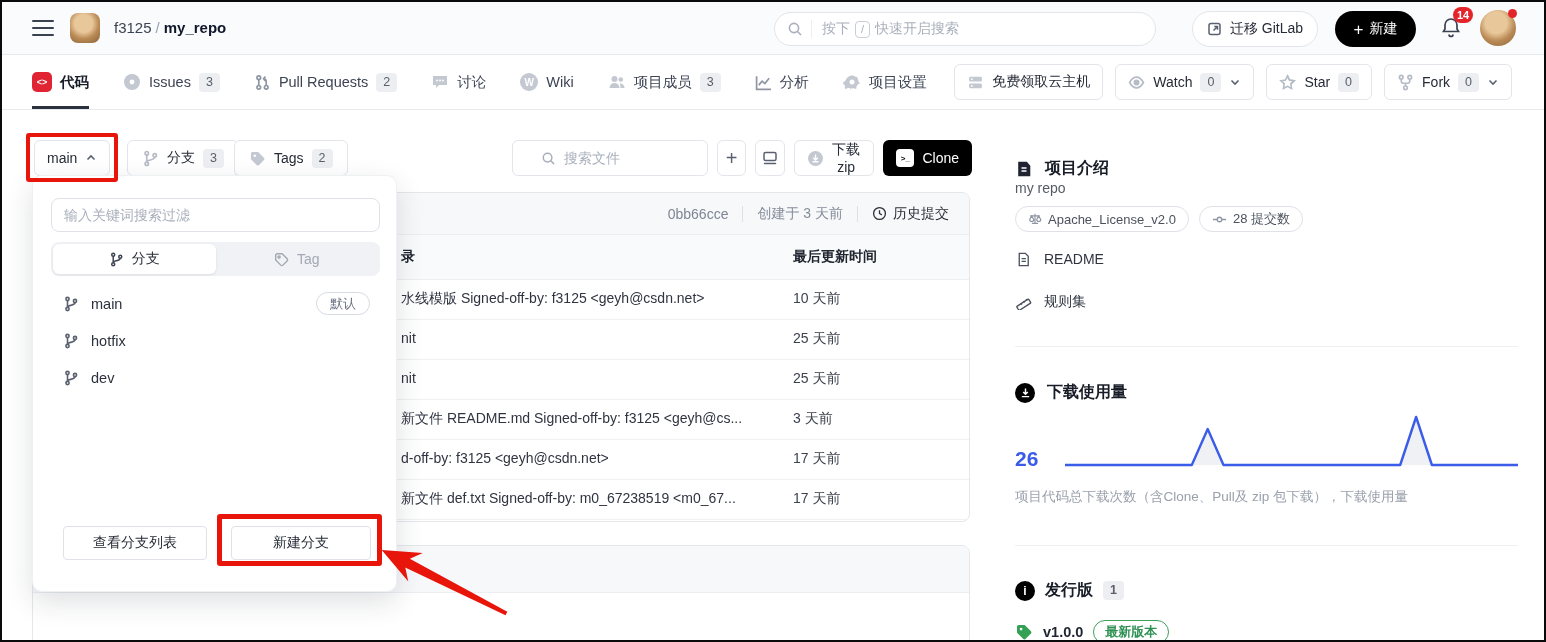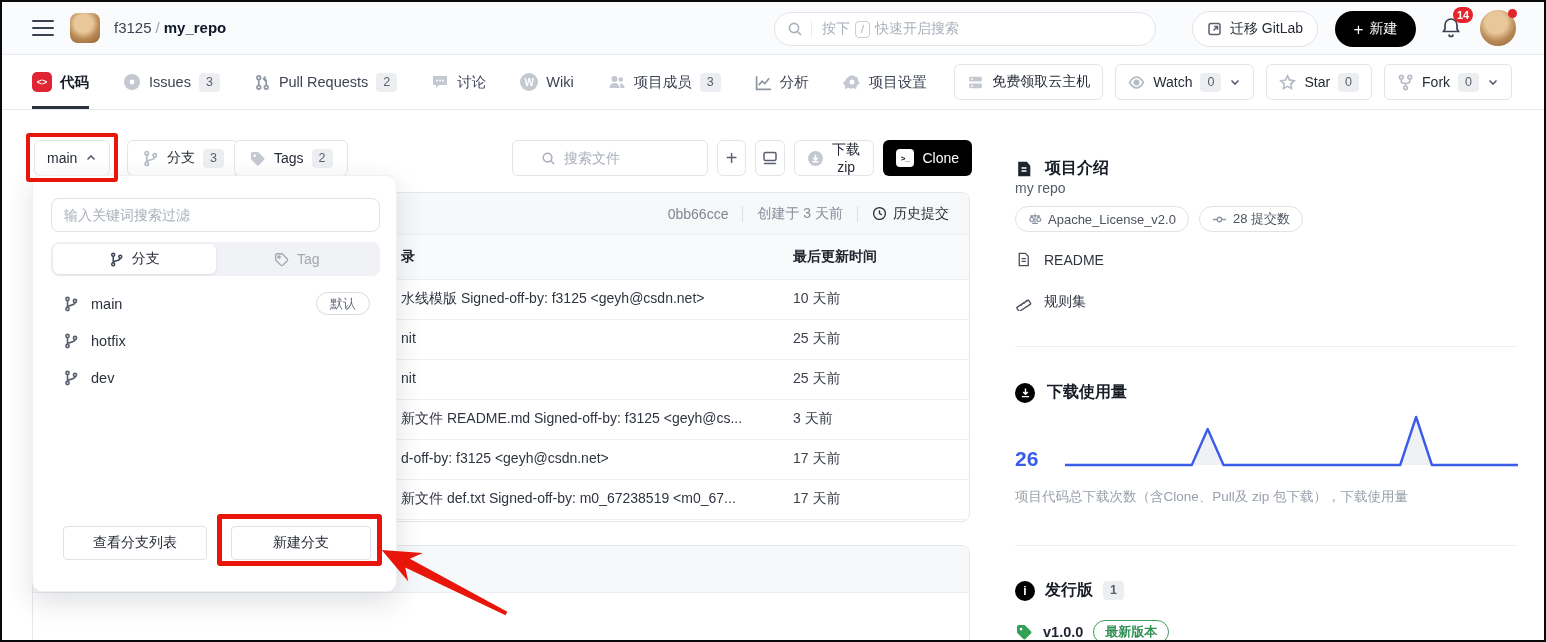--- a/index.html
+++ b/index.html
@@ -71,21 +71,21 @@
 
   
   .card2 { position:absolute; left:30px; top:543px; width:938px; height:99px; border:1px solid #e5e7eb; border-radius:8px 8px 0 0; background:#fff; overflow:hidden; z-index:1; }
   .card2 .band { height:47px; background:#f7f8fa; border-bottom:1px solid #eceef2; }
 
   
   .side { position:absolute; left:1013px; top:108px; width:503px; }
   .side-h { display:flex; align-items:center; gap:12px; font-size:16px; font-weight:bold; color:#171c27; }
   .side-desc { font-size:14px; color:#545b66; }
   .pill { display:inline-flex; align-items:center; gap:6px; height:26px; padding:0 12px; border:1px solid #e0e2e7; border-radius:13px; font-size:13px; color:#4b515c; background:#fff; cursor:pointer; white-space:nowrap; }
-  .side-item { display:flex; align-items:center; gap:12px; font-size:14px; color:#2f3440; cursor:pointer; }
+  .side-item { display:flex; align-items:flex-start; gap:12px; font-size:14px; color:#2f3440; cursor:pointer; }
   .hr { position:absolute; left:0; width:503px; height:1px; background:#eef0f3; }
   .blk-ic { width:20px; height:20px; border-radius:50%; background:#000; color:#fff; display:inline-flex; align-items:center; justify-content:center; font-size:12px; font-weight:bold; }
   .dl-total { position:absolute; left:0; top:337px; font-size:21px; font-weight:bold; color:#3a5ce8; }
   .dl-caption { position:absolute; left:0; top:378px; font-size:13.5px; color:#9aa1ac; white-space:nowrap; }
   .rel-latest { display:inline-flex; align-items:center; height:24px; padding:0 11px; border:1px solid #3da05c; color:#2e9052; border-radius:12px; font-size:13px; cursor:pointer; }
 
   
   .p-about-h { position:absolute; left:0; top:40px;margin-top:8px; }
   .p-desc   { position:absolute; left:0; top:70px; }
   .p-pills  { position:absolute; left:0; top:96px; display:flex; gap:10px; }

